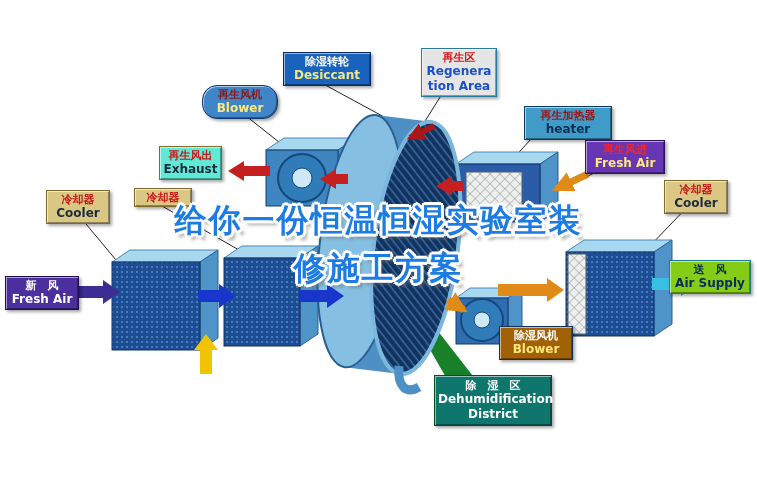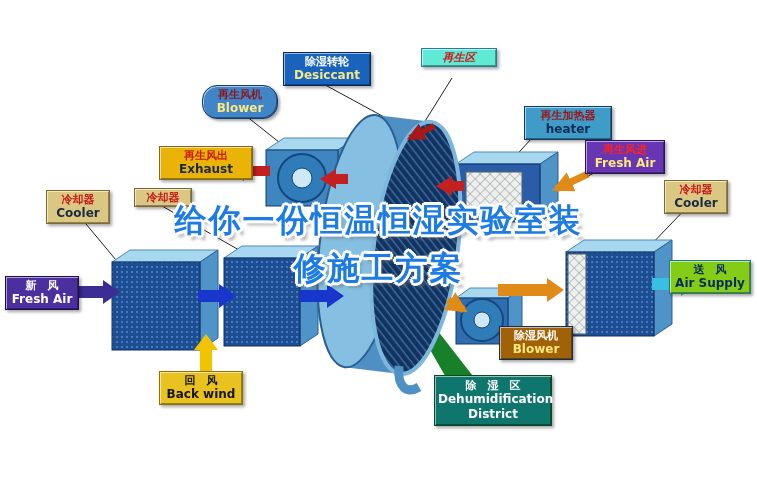--- a/index.html
+++ b/index.html
@@ -23,29 +23,29 @@
   .label .en { font-size:12px; }
 
   .lbl-regen-blower   { left:202px; top:85px;  width:76px;  background:#3f85c8; border-color:#123c70;border-radius:15px; }
   .lbl-regen-blower .zh { color:#8f1616; }
   .lbl-regen-blower .en { color:#ffe87c; }
 
   .lbl-desiccant      { left:283px; top:52px;  width:88px;  background:#1a63bc; border-color:#0a2c5e; }
   .lbl-desiccant .zh { color:#ffffff; }
   .lbl-desiccant .en { color:#f0e88a; }
 
-  .lbl-regen-area     { left:421px; top:48px;  width:76px;  background:#5eead4; border-color:#2a7aa0;font-style:italic; }
+  .lbl-regen-area     { left:421px; top:48px;  width:76px;  background:#e5e5e5; border-color:#2a7aa0; }
   .lbl-regen-area .zh { color:#d01818; }
   .lbl-regen-area .en { color:#1850c8; word-break:break-all; }
 
   .lbl-regen-heater   { left:524px; top:106px;  width:88px;  background:#3f9cc8; border-color:#0f3c5c; }
   .lbl-regen-heater .zh { color:#9c1414; }
   .lbl-regen-heater .en { color:#0c2c54; }
 
-  .lbl-exhaust        { left:159px; top:146px; width:94px;  background:#eab308; border-color:#7c6a2e; }
+  .lbl-exhaust        { left:159px; top:146px; width:63px;  background:#5eead4; border-color:#7c6a2e; }
   .lbl-exhaust .zh { color:#c81818; }
   .lbl-exhaust .en { color:#1a2a40; }
 
   .lbl-regen-fresh    { left:585px; top:140px; width:80px;  background:#6636b4; border-color:#2c1458; }
   .lbl-regen-fresh .zh { color:#ff2222; }
   .lbl-regen-fresh .en { color:#ffe87c; }
 
   .lbl-cooler-left    { left:46px;  top:190px; width:64px;  background:#d9c783; border-color:#7c6a2e; }
   .lbl-cooler-left .zh, .lbl-cooler-small .zh, .lbl-cooler-right .zh { color:#c81818; }
   .lbl-cooler-left .en, .lbl-cooler-right .en { color:#1a2a40; }
@@ -191,20 +191,21 @@
     <div class="en">Blower</div>
   </div>
 
   <div class="label lbl-desiccant">
     <div class="zh">除湿转轮</div>
     <div class="en">Desiccant</div>
   </div>
 
   <div class="label lbl-regen-area">
     <div class="zh">再生区</div>
+    <div class="en">Regeneration Area</div>
   </div>
 
   <div class="label lbl-regen-heater">
     <div class="zh">再生加热器</div>
     <div class="en">heater</div>
   </div>
 
   <div class="label lbl-exhaust">
     <div class="zh">再生风出</div>
     <div class="en">Exhaust</div>
@@ -232,24 +233,20 @@
   <div class="label lbl-fresh-air">
     <div class="zh">新　风</div>
     <div class="en">Fresh Air</div>
   </div>
 
   <div class="label lbl-air-supply">
     <div class="zh">送　风</div>
     <div class="en">Air Supply</div>
   </div>
 
-  <div class="label lbl-back-wind">
-    <div class="zh">回　风</div>
-    <div class="en">Back wind</div>
-  </div>
 
   <div class="label lbl-dehumid-blower">
     <div class="zh">除湿风机</div>
     <div class="en">Blower</div>
   </div>
 
   <div class="label lbl-dehumid-district">
     <div class="zh">除　湿　区</div>
     <div class="en">Dehumidification</div>
     <div class="en">District</div>

